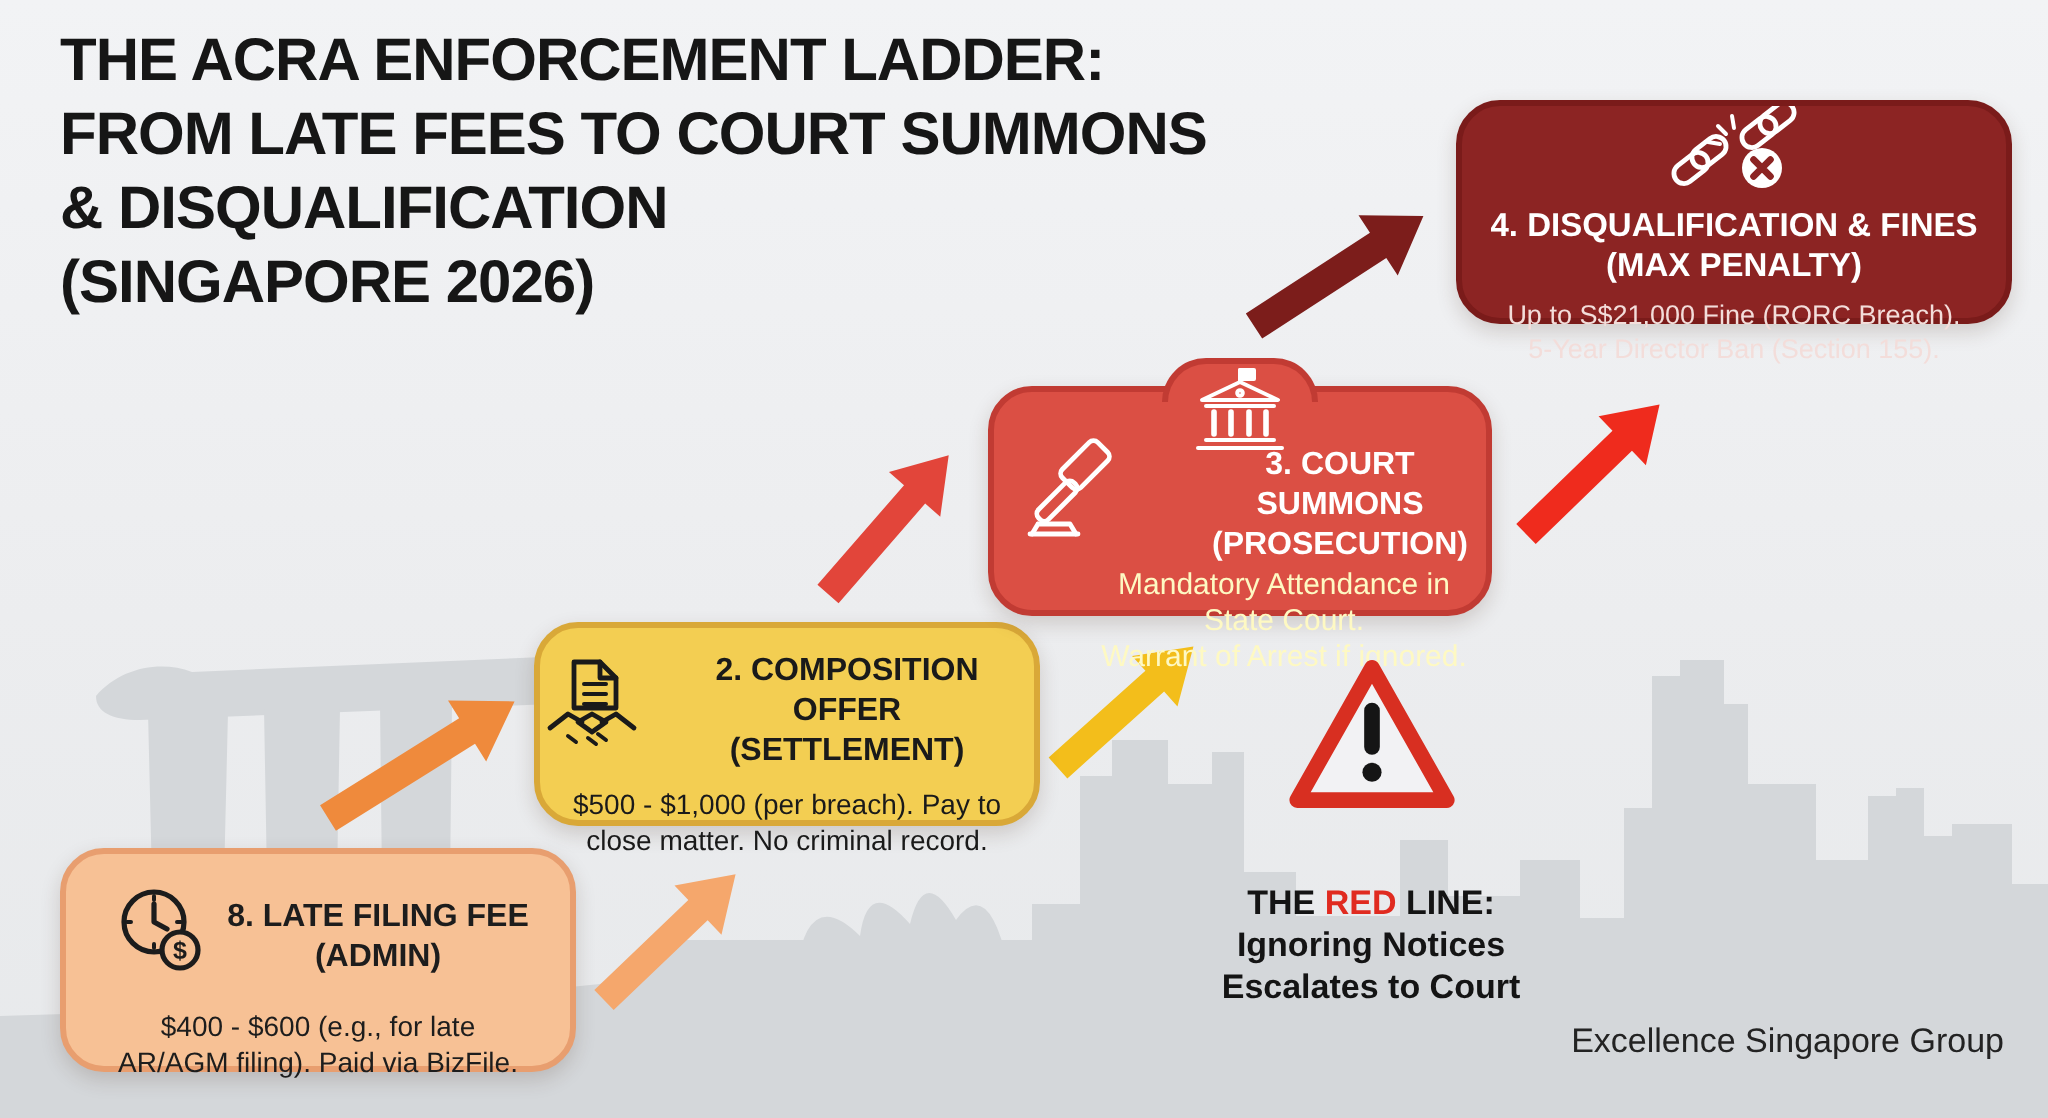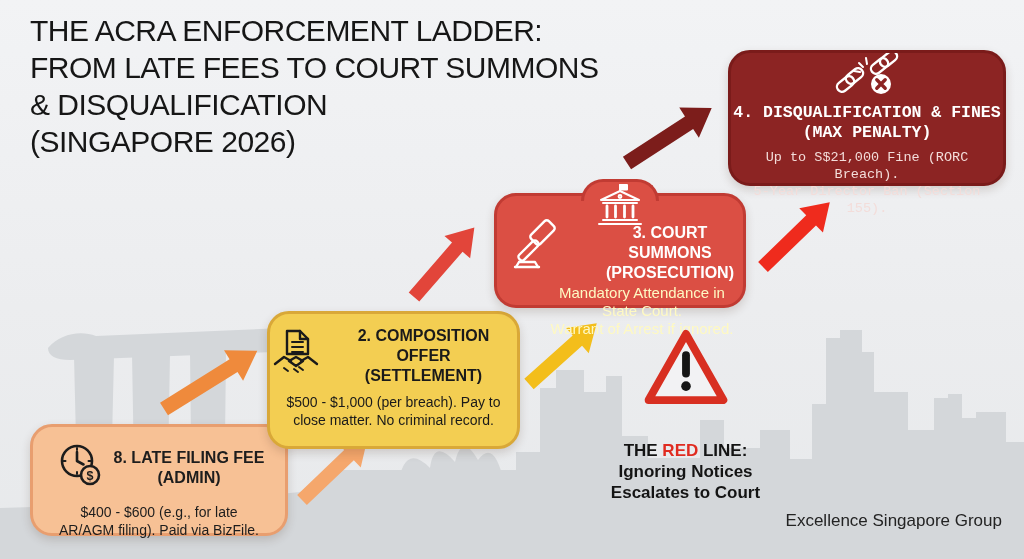--- a/index.html
+++ b/index.html
@@ -3,48 +3,48 @@
 <meta charset="utf-8">
 <style>
   html,body{margin:0;padding:0;}
   body{font-family:"Liberation Sans", sans-serif;}
   .canvas{position:relative;width:1024px;height:559px;overflow:hidden;
           background:linear-gradient(180deg,#F2F3F5 0%,#ECEDEF 55%,#E7E9EB 100%);}
   svg.bg{position:absolute;left:0;top:0;z-index:0;}
   svg.arrows{position:absolute;left:0;top:0;z-index:2;}
 
   h1.title{position:absolute;left:30px;top:12px;width:660px;margin:0;z-index:1;
-    font-size:30px;line-height:37px;font-weight:400;letter-spacing:-0.5px;
+    font-size:30px;line-height:37px;font-weight:700;letter-spacing:-0.5px;
     color:#161616;white-space:pre-line;}
 
   .step{position:absolute;z-index:3;box-sizing:border-box;border-radius:22px;
         border:3px solid;text-align:center;
         box-shadow:0 4px 10px rgba(70,45,25,.18);}
   .step .head{display:flex;align-items:center;justify-content:center;gap:8px;}
   .step h3{margin:0;font-size:16px;line-height:20px;font-weight:700;white-space:pre-line;}
   .step p{margin:7px 6px 0;font-size:14px;line-height:18px;white-space:pre-line;}
 
   .s1{left:30px;top:424px;width:258px;height:112px;background:#F7C195;border-color:#E89E6F;}
   .s1 .head{margin-top:13px;}
   .s1 h3,.s1 p{color:#1D1D1D;}
 
-  .s2{left:267px;top:311px;width:253px;height:138px;background:#F3CE52;border-color:#D9A838;}
+  .s2{left:267px;top:311px;width:253px;height:102px;background:#F3CE52;border-color:#D9A838;}
   .s2 .head{margin-top:12px;}
   .s2 h3,.s2 p{color:#1A1A1A;}
 
   .s3{left:494px;top:193px;width:252px;height:115px;background:#DB4F44;border-color:#C13B33;padding-left:44px;}
   .s3 .bump{position:absolute;left:50%;top:-17px;margin-left:-39px;width:78px;height:22px;
             background:#DB4F44;border:3px solid #C13B33;border-bottom:none;
             border-radius:39px 39px 0 0;z-index:1;box-sizing:border-box;}
   .s3 .courthouse{position:absolute;left:50%;top:-13px;transform:translateX(-50%);z-index:2;}
   .s3 .gavel{position:absolute;left:12px;top:22px;z-index:2;}
   .s3 h3{position:relative;z-index:2;margin:27px 6px 0 62px;color:#FFFFFF;}
   .s3 p{position:relative;z-index:2;color:#fef9c3;font-size:15px;margin-top:1px;}
 
-  .s4{left:728px;top:50px;width:278px;height:136px;background:#8C2423;border-color:#7A1B1A;font-family:Liberation Mono, monospace;}
+  .s4{left:728px;top:50px;width:278px;height:112px;background:#8C2423;border-color:#7A1B1A;}
   .s4 .chain{margin-top:5px;}
   .s4 h3{color:#FFFFFF;font-size:16.5px;margin-top:1px;}
   .s4 p{color:#F3DDDA;font-size:13.5px;line-height:17px;margin-top:6px;}
 
   .warning{position:absolute;left:588px;top:327px;width:195px;z-index:3;text-align:center;}
   .warning .tri{display:block;margin:0 auto;}
   .warning .wt{margin-top:8px;font-size:17px;line-height:21px;font-weight:700;color:#141414;
                white-space:pre-line;}
   .warning .red{color:#E02B20;}
 

